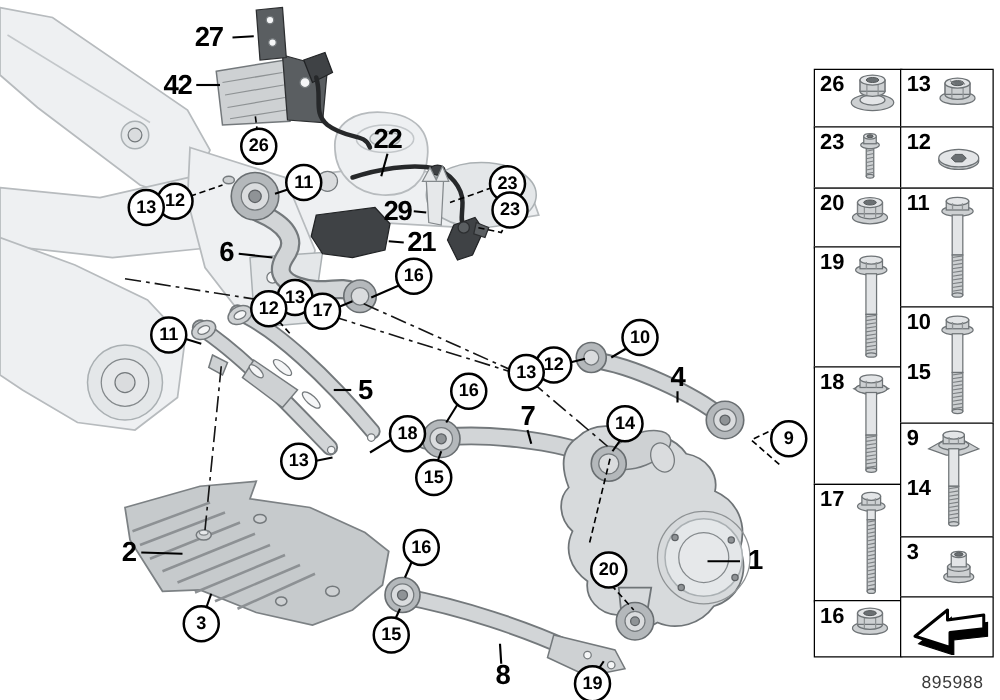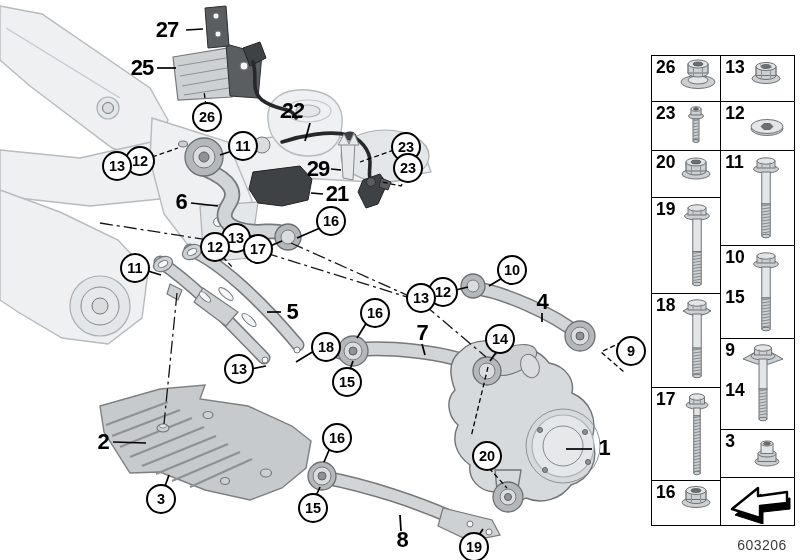--- a/index.html
+++ b/index.html
@@ -250,22 +250,22 @@
       <path class="ldd" d="M406,177 L401,186 L382,182"></path>
       <path class="ldd" d="M206,106 L204,91"></path>
       <path class="ldd" d="M152,157 L178,148"></path>
       <path class="ldd" d="M223,257 L233,268"></path>
       <path class="ldd" d="M244,248 L251,260"></path>
     </g>
   </svg>
 
   <div id="callout-layer">
       <div class="callout plain" style="left: 167px; top: 30px;">27</div>
-      <div class="callout plain" style="left: 142px; top: 68px;">25</div>
-      <div class="callout plain" style="left: 292px; top: 111px; font-style: italic;">22</div>
+      <div class="callout plain" style="left: 142px; top: 68px;">42</div>
+      <div class="callout plain" style="left: 310px; top: 111px;">22</div>
       <div class="callout circled" style="left: 207px; top: 117px;">26</div>
       <div class="callout circled" style="left: 243px; top: 146px;">11</div>
       <div class="callout circled" style="left: 406px; top: 147px;">23</div>
       <div class="callout circled" style="left: 140px; top: 161px;">12</div>
       <div class="callout circled" style="left: 117px; top: 166px;">13</div>
       <div class="callout circled" style="left: 408px; top: 168px;">23</div>
       <div class="callout plain" style="left: 318px; top: 169px;">29</div>
       <div class="callout plain" style="left: 337px; top: 194px;">21</div>
       <div class="callout plain" style="left: 181px; top: 202px;">6</div>
       <div class="callout circled" style="left: 331px; top: 221px;">16</div>
@@ -481,14 +481,14 @@
           <svg class="fsvg" viewBox="0 0 72 46" width="72" height="46">
             <g transform="translate(4,2)">
               <path d="M7,29 L33,8 L33,16 L62,12 L62,23 L35,26 L35,38 Z" transform="translate(3,6)" fill="#000" stroke="#000"></path>
               <path d="M7,29 L33,8 L33,16 L62,12 L62,23 L35,26 L35,38 Z" fill="#fff" stroke="#000" stroke-width="2.4" stroke-linejoin="round"></path>
             </g>
           </svg>
         </div>
       </div>
     </div>
 
-  <div id="doc-number">603206</div>
+  <div id="doc-number">895988</div>
 </div>
 
 </body></html>

